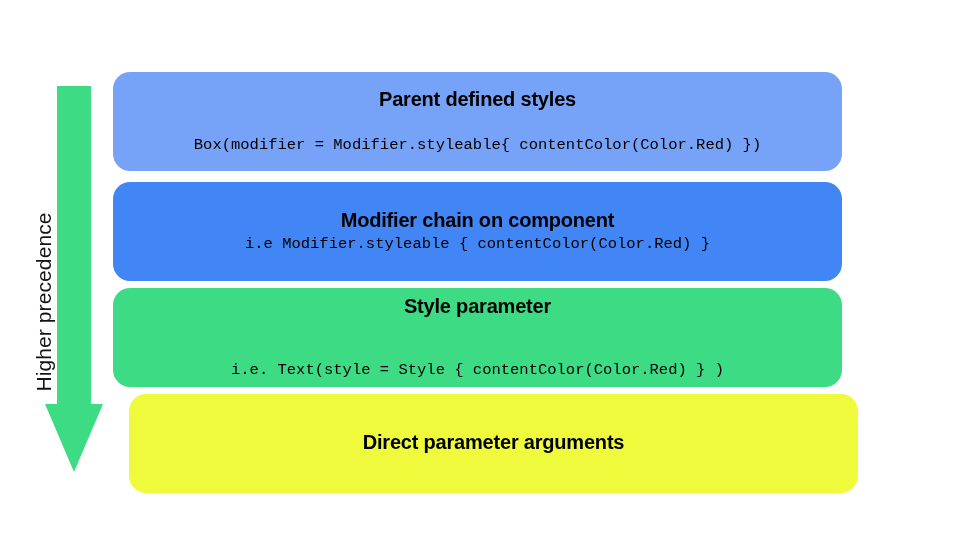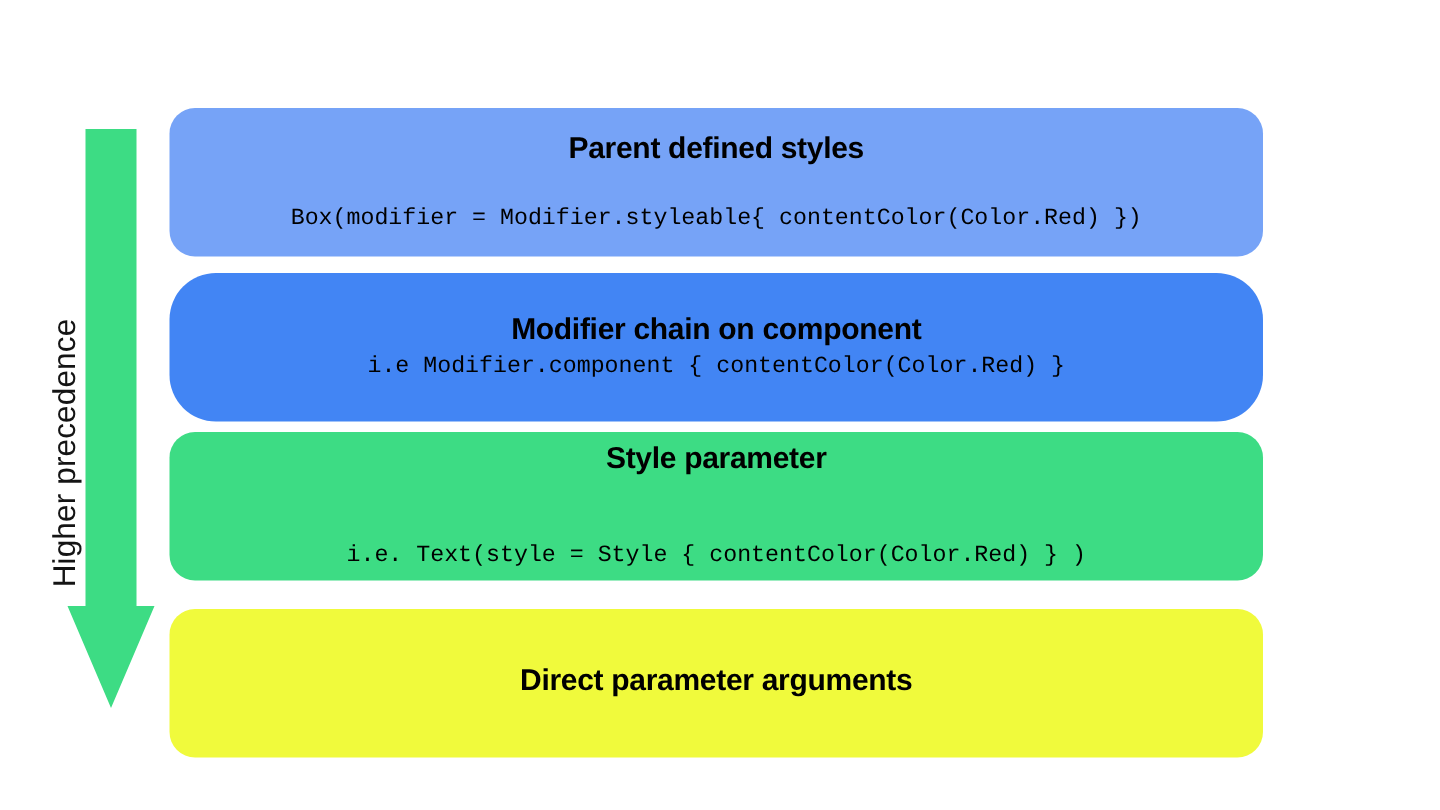--- a/index.html
+++ b/index.html
@@ -74,21 +74,21 @@
     border-radius: 17px;
     box-sizing: border-box;
     display: flex;
     flex-direction: column;
     align-items: center;
     justify-content: center;
   }
   .precedence-box.row0 { top: 0px; }
   .precedence-box.row1 { top: 110px; }
   .precedence-box.row2 { top: 216px; gap: 40px; }
-  .precedence-box.row3 { top: 334px; }
+  .precedence-box.row3 { top: 322px; margin-left: 16px; }
 
   .box-title {
     font-family: "Liberation Sans", sans-serif;
     font-size: 20px;
     font-weight: bold;
     color: #000000;
     line-height: 1.15;
     letter-spacing: -0.2px;
     text-align: center;
     margin: 0 0 3px 0;
@@ -126,23 +126,23 @@
     <div id="precedence-label">Higher precedence</div>
   </div>
 
   <div id="precedence-stack">
 
     <div class="precedence-box row0" style="background:#76A3F7;gap:22px;">
       <div class="box-title">Parent defined styles</div>
       <div class="box-code"><span>Box(modifier = Modifier.styleable{ contentColor(Color.Red) })</span></div>
     </div>
 
-    <div class="precedence-box row1" style="background:#4285F4;border-radius:31px;">
+    <div class="precedence-box row1" style="background:#4285F4;">
       <div class="box-title">Modifier chain on component</div>
-      <div class="box-code"><span>i.e Modifier.component { contentColor(Color.Red) }</span></div>
+      <div class="box-code"><span>i.e Modifier.styleable { contentColor(Color.Red) }</span></div>
     </div>
 
     <div class="precedence-box row2" style="background:#3DDC84;">
       <div class="box-title">Style parameter</div>
       <div class="box-code"><span>i.e. Text(style = Style { contentColor(Color.Red) } )</span></div>
     </div>
 
     <div class="precedence-box row3" style="background:#F0FA3C;">
       <div class="box-title">Direct parameter arguments</div>
     </div>

